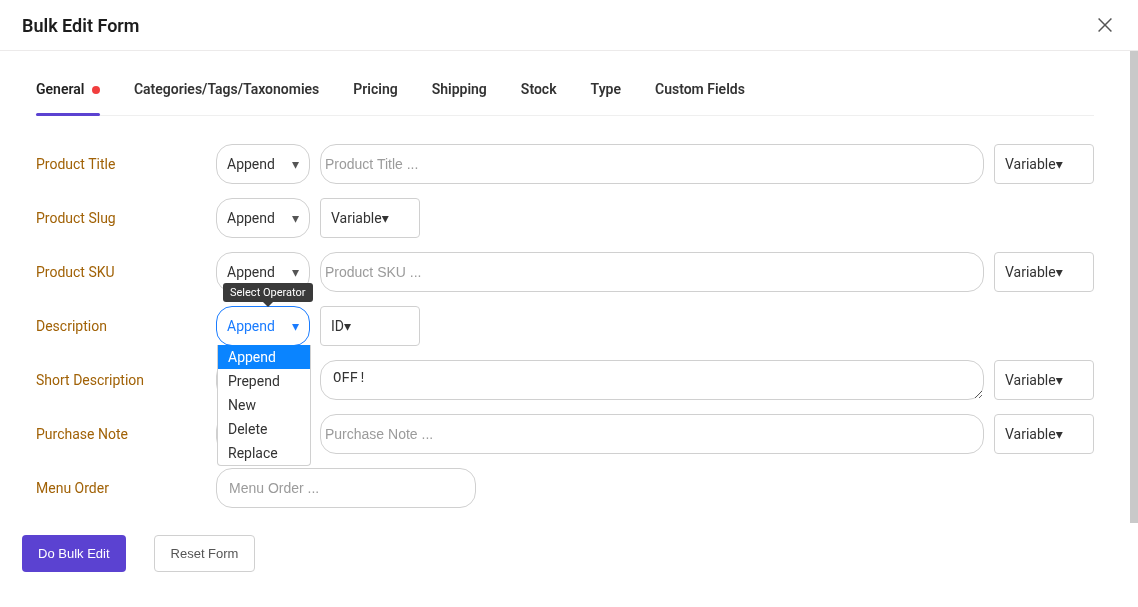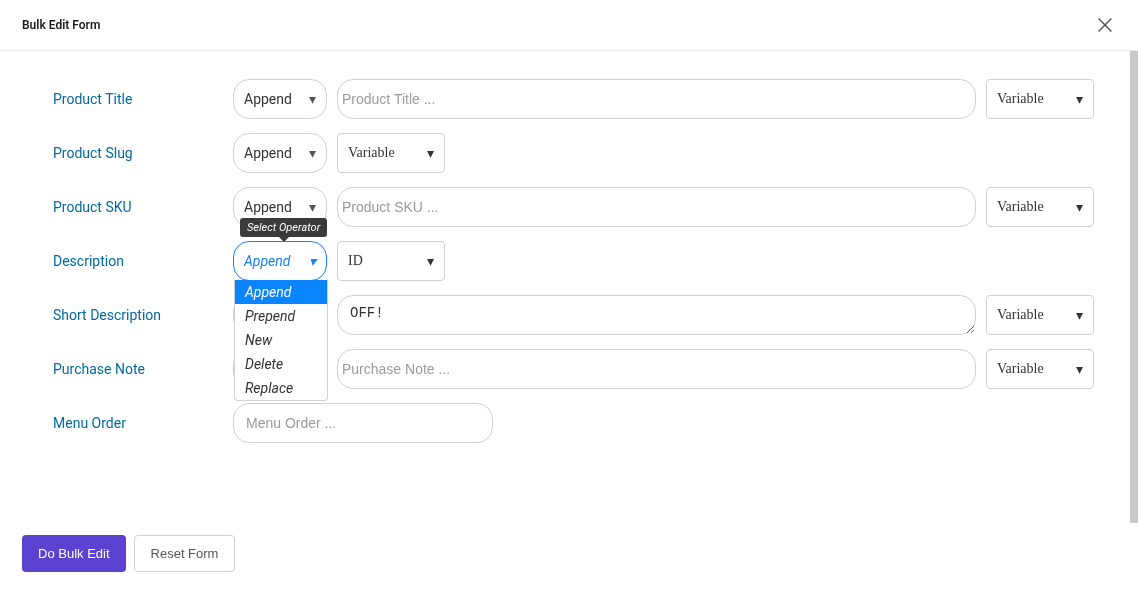--- a/index.html
+++ b/index.html
@@ -9,21 +9,21 @@
     color: #333;
   }
   .header {
     display: flex;
     justify-content: space-between;
     align-items: center;
     padding: 14px 22px;
     border-bottom: 1px solid #eceaea;
   }
   .header h1 {
-    font-size: 12px;
+    font-size: 18px;
     font-weight: 600;
     color: #1d1d1d;
   }
   .close-icon {
     cursor: pointer;
     color: #555;
   }
   .close-icon svg { display:block; }
   .body-area {
     height: 472px;
@@ -73,22 +73,21 @@
   .row {
     display: flex;
     align-items: center;
     gap: 10px;
     margin-bottom: 14px;
     position: relative;
   }
   .row-label {
     width: 170px;
     font-size: 14px;
-    color: #0369a1;
-    margin-left: 17px;
+    color: #a16207;
   }
   .select, .input, .textarea {
     border: 1px solid #d0d0d0;
     border-radius: 16px;
     font-size: 14px;
     color: #333;
     background:#fff;
   }
   .select {
     width: 94px;
@@ -96,21 +95,20 @@
     display:flex;
     align-items:center;
     justify-content: space-between;
     padding: 0 10px;
     cursor:pointer;
     position: relative;
   }
   .select.small-active {
     border: 1.5px solid #1a7cff;
     color: #1a7cff;
-    font-style: italic;
   }
   .select .chev { color:#555; }
   .select.small-active .chev { color:#1a7cff; }
   .input {
     flex: 1;
     height: 40px;
     padding: 0 4px;
     outline: none;
   }
   .input::placeholder, .textarea::placeholder {
@@ -118,31 +116,30 @@
   }
   .textarea {
     flex:1;
     height: 40px;
     padding: 9px 12px;
     resize: both;
     font-family: Liberation Mono, monospace;
     outline: none;
   }
   .varselect {
-    width: 108px;
+    width: 100px;
     height: 40px;
     border: 1px solid #d0d0d0;
     border-radius: 4px;
     display:flex;
     align-items:center;
-    justify-content: space-between;
+    justify-content: flex-start;
     padding: 0 10px;
     font-size: 14px;
     cursor:pointer;
-    font-family:Liberation Serif, serif;
   }
   .dropdown-open {
     position: absolute;
     top: 38px;
     left: 0;
     width: 94px;
     background: #fff;
     border: 1px solid #d0d0d0;
     border-top: none;
     border-radius: 0 0 4px 4px;
@@ -186,21 +183,21 @@
     border: 1px solid #d0d0d0;
     border-radius: 16px;
     padding: 0 12px;
     font-size:14px;
     outline:none;
   }
   .menu-order-input::placeholder { color:#9b9b9b; }
   .footer {
     padding: 12px 22px 14px;
     display:flex;
-    gap: 8px;
+    gap: 28px;
   }
   .btn-primary {
     background: #5b42d1;
     color:#fff;
     border:none;
     border-radius:4px;
     padding: 10px 16px;
     font-size: 13px;
     font-weight:500;
     cursor:pointer;
@@ -224,20 +221,32 @@
     <svg width="22" height="22" viewBox="0 0 24 24" fill="none" stroke="currentColor" stroke-width="1.6">
       <line x1="5" y1="5" x2="19" y2="19"></line>
         <line x1="19" y1="5" x2="5" y2="19"></line>
     </svg>
   </span>
 </div>
 
 <div class="body-area">
   <div class="body-inner">
 
+    <div class="tabs">
+      <div class="tab active">
+        <span>General</span>
+        <span class="red-dot"></span>
+      </div>
+      <div class="tab">Categories/Tags/Taxonomies</div>
+      <div class="tab">Pricing</div>
+      <div class="tab">Shipping</div>
+      <div class="tab">Stock</div>
+      <div class="tab">Type</div>
+      <div class="tab">Custom Fields</div>
+    </div>
 
     <div class="form">
 
       <div class="row">
         <div class="row-label">Product Title</div>
         <div class="select">
           <span>Append</span>
           <span class="chev">▾</span>
         </div>
         <input class="input" placeholder="Product Title ..." style="">

